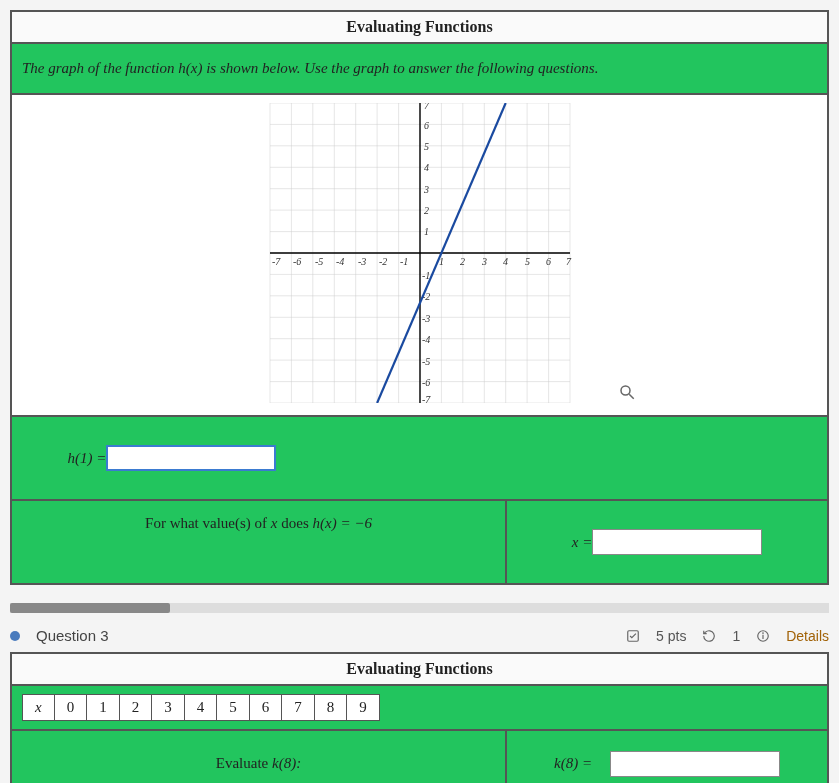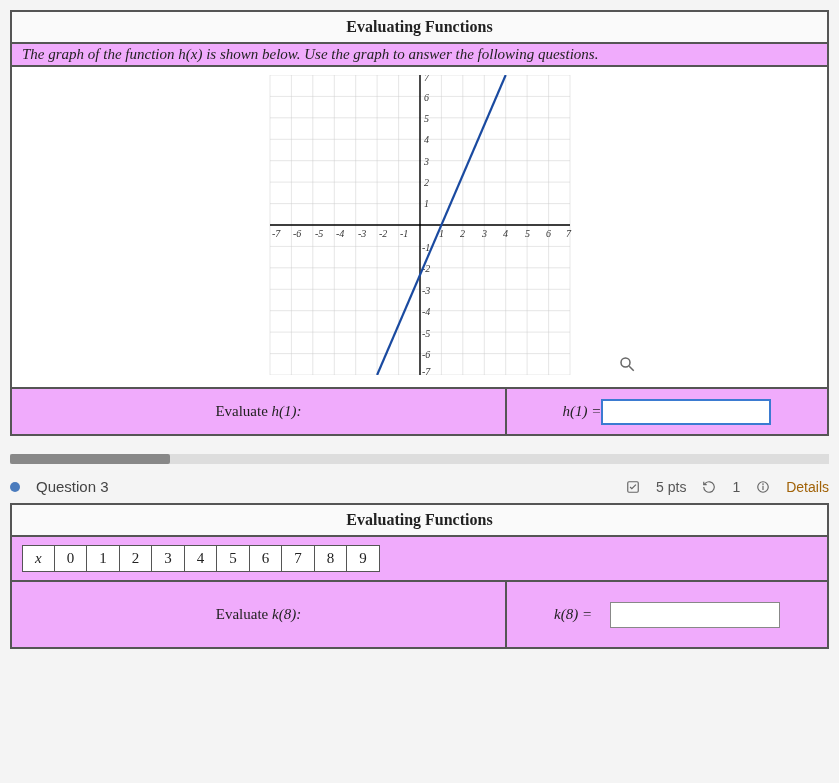--- a/index.html
+++ b/index.html
@@ -6,33 +6,33 @@
   body {
     margin: 0;
     padding: 10px;
     font-family: Georgia, 'Times New Roman', serif;
     background: #f4f4f4;
     color: #222;
     width: 839px;
   }
   .panel {
     border: 2px solid #555;
-    background: #f0abfc;
+    background: #22c55e;
     margin-bottom: 18px;
   }
   .panel-title {
     text-align: center;
     font-weight: bold;
     padding: 6px 0;
     border-bottom: 2px solid #555;
     font-size: 16px;
     background: #fafafa;
   }
   .panel-instr {
-    padding: 2px 10px;
+    padding: 16px 10px;
     border-bottom: 2px solid #555;
     font-style: italic;
     font-size: 15px;
   }
   .graph-box {
     border-bottom: 2px solid #555;
     display: flex;
     justify-content: center;
     padding: 8px 0;
     background: #fff;
@@ -44,21 +44,21 @@
   .io-row:last-child { border-bottom: none; }
   .io-left {
     flex: 1;
     padding: 14px 10px;
     text-align: center;
     border-right: 2px solid #555;
     font-size: 15px;
   }
   .io-right {
     flex: 0 0 320px;
-    padding: 1px;
+    padding: 28px;
     display: flex;
     align-items: center;
     justify-content: center;
     gap: 0;
     font-size: 15px;
   }
   input.ans {
     border: 1px solid #888;
     height: 26px;
     padding: 2px 6px;
@@ -232,29 +232,35 @@
       <span class="icon magnify">
         <svg width="18" height="18" viewBox="0 0 24 24" fill="none" stroke="#666" stroke-width="2">
             <circle cx="10" cy="10" r="6"></circle>
             <line x1="15" y1="15" x2="21" y2="21"></line>
           </svg>
       </span>
     </div>
   </div>
 
   <div class="io-row">
-    <div class="io-left">
-      <span>Evaluate </span><span class="fn">h(1):</span>
-    </div>
     <div class="io-right">
       <span class="fn">h(1) =</span>
       <input class="ans focus" style="width: 170px;" value="">
     </div>
   </div>
 
+  <div class="io-row">
+    <div class="io-left">
+      <span>For what value(s) of </span><span class="fn">x</span><span> does </span><span class="fn">h(x) = −6</span>
+    </div>
+    <div class="io-right">
+      <span class="fn">x =</span>
+      <input class="ans" style="width: 170px;" value="">
+    </div>
+  </div>
 </div>
 <div class="scrollbar">
   <div class="scroll-thumb"></div>
 </div>
 
 <div class="question-header">
   <div class="qh-left">
     <span class="dot"></span>
     <span>Question 3</span>
   </div>

